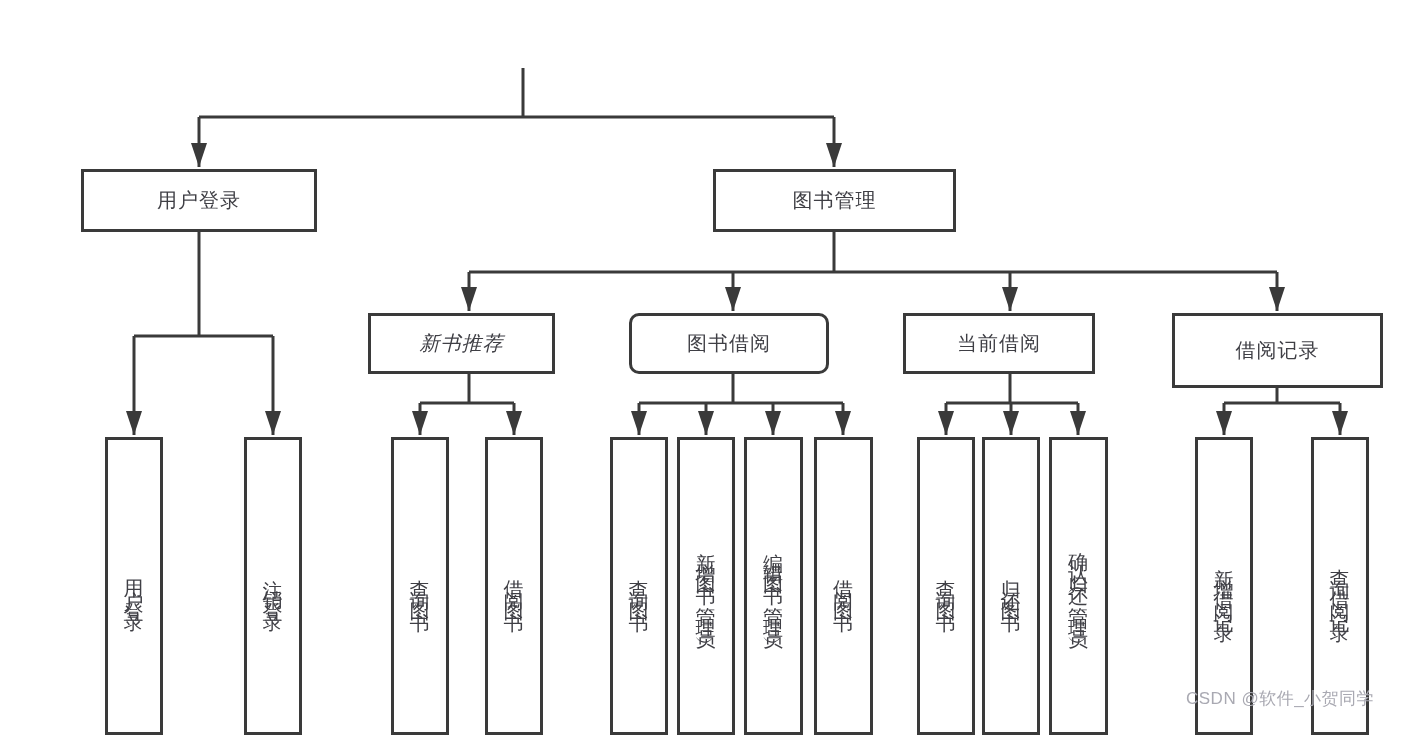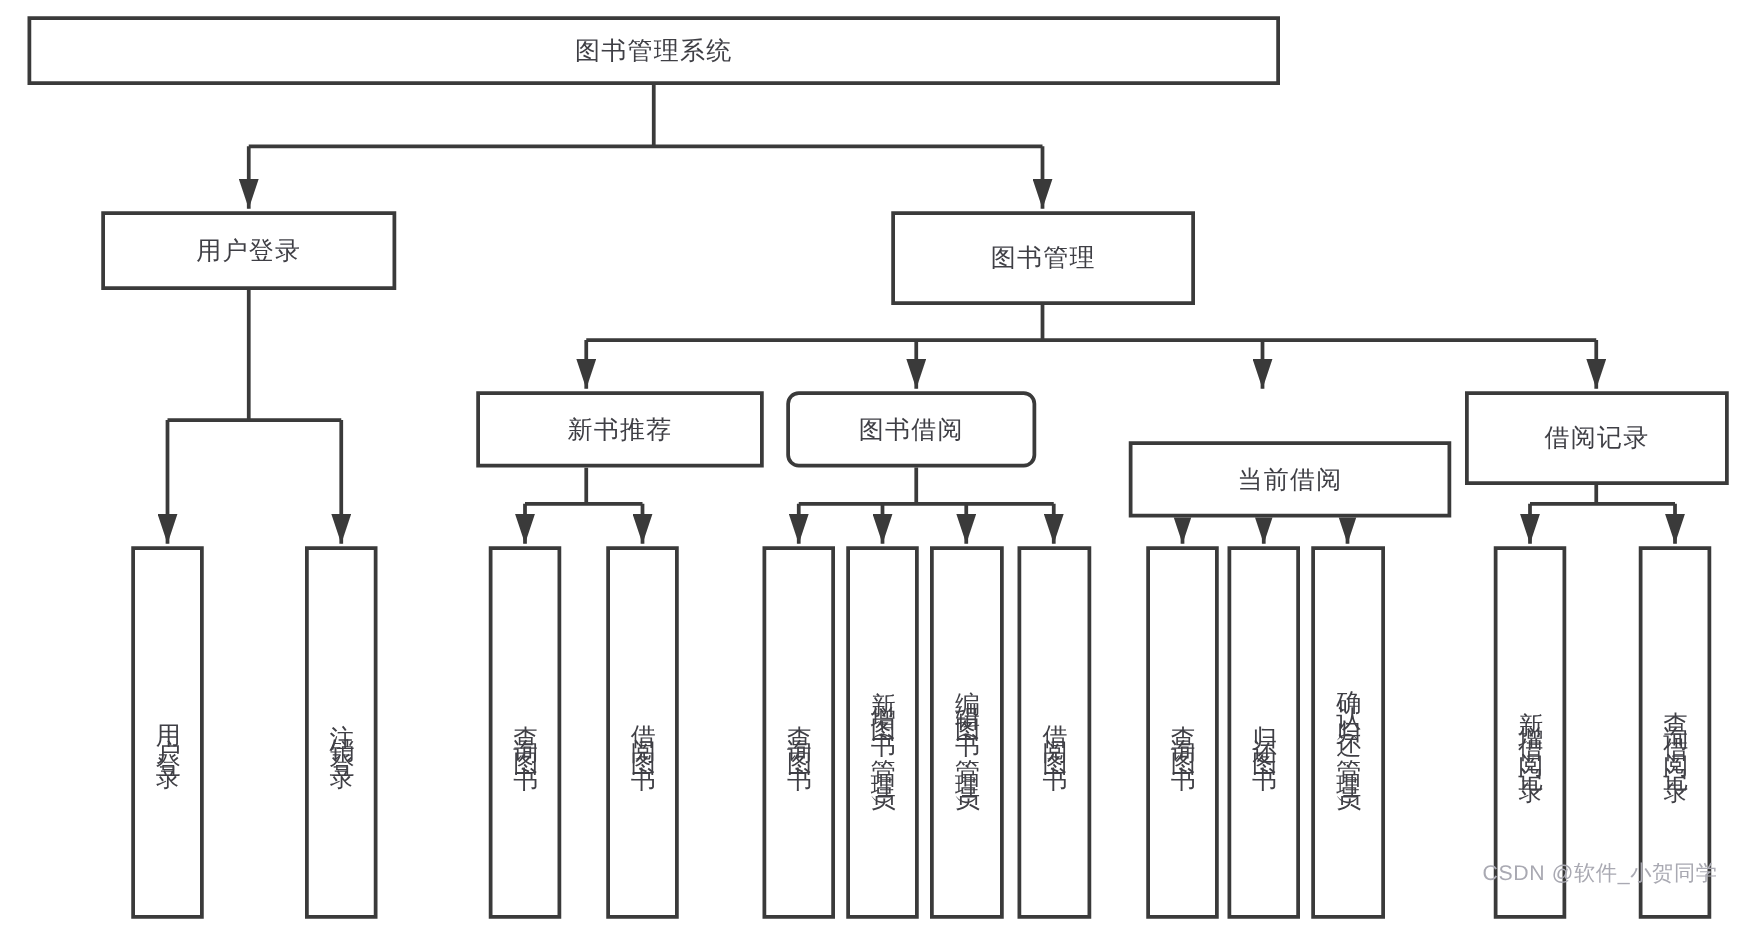--- a/index.html
+++ b/index.html
@@ -98,28 +98,27 @@
     <line x1="706" y1="403" x2="706" y2="435" marker-end="url(#arrow)"></line>
     <line x1="773" y1="403" x2="773" y2="435" marker-end="url(#arrow)"></line>
     <line x1="843" y1="403" x2="843" y2="435" marker-end="url(#arrow)"></line>
     <line x1="946" y1="403" x2="946" y2="435" marker-end="url(#arrow)"></line>
     <line x1="1011" y1="403" x2="1011" y2="435" marker-end="url(#arrow)"></line>
     <line x1="1078" y1="403" x2="1078" y2="435" marker-end="url(#arrow)"></line>
     <line x1="1224" y1="403" x2="1224" y2="435" marker-end="url(#arrow)"></line>
     <line x1="1340" y1="403" x2="1340" y2="435" marker-end="url(#arrow)"></line>
   </svg>
 
-  <div class="node hnode" style="left:22px; top:13px; width:1002px; height:55px;">图书管理系统</div>
 
   <div class="node hnode" style="left:81px; top:169px; width:236px; height:63px;">用户登录</div>
-  <div class="node hnode" style="left:713px; top:169px; width:243px; height:75px;">图书管理</div>
+  <div class="node hnode" style="left:713px; top:169px; width:243px; height:63px;">图书管理</div>
 
-  <div class="node hnode" style="left:381px; top:313px; width:230px; height:61px;">新书推荐</div>
+  <div class="node hnode" style="left:368px; top:313px; width:187px; height:61px;font-style:italic;">新书推荐</div>
   <div class="node hnode" style="left:629px; top:313px; width:200px; height:61px;border-radius:10px;">图书借阅</div>
-  <div class="node hnode" style="left:903px; top:313px; width:258px; height:61px;margin-top:40px;">当前借阅</div>
+  <div class="node hnode" style="left:903px; top:313px; width:192px; height:61px;">当前借阅</div>
   <div class="node hnode" style="left:1172px; top:313px; width:211px; height:75px;">借阅记录</div>
 
   <div class="node vnode" style="left:105px; top:437px; width:58px; height:298px;">
     <span>用户登录</span>
   </div>
   <div class="node vnode" style="left:244px; top:437px; width:58px; height:298px;">
     <span>注销登录</span>
   </div>
 
   <div class="node vnode" style="left:391px; top:437px; width:58px; height:298px;">

